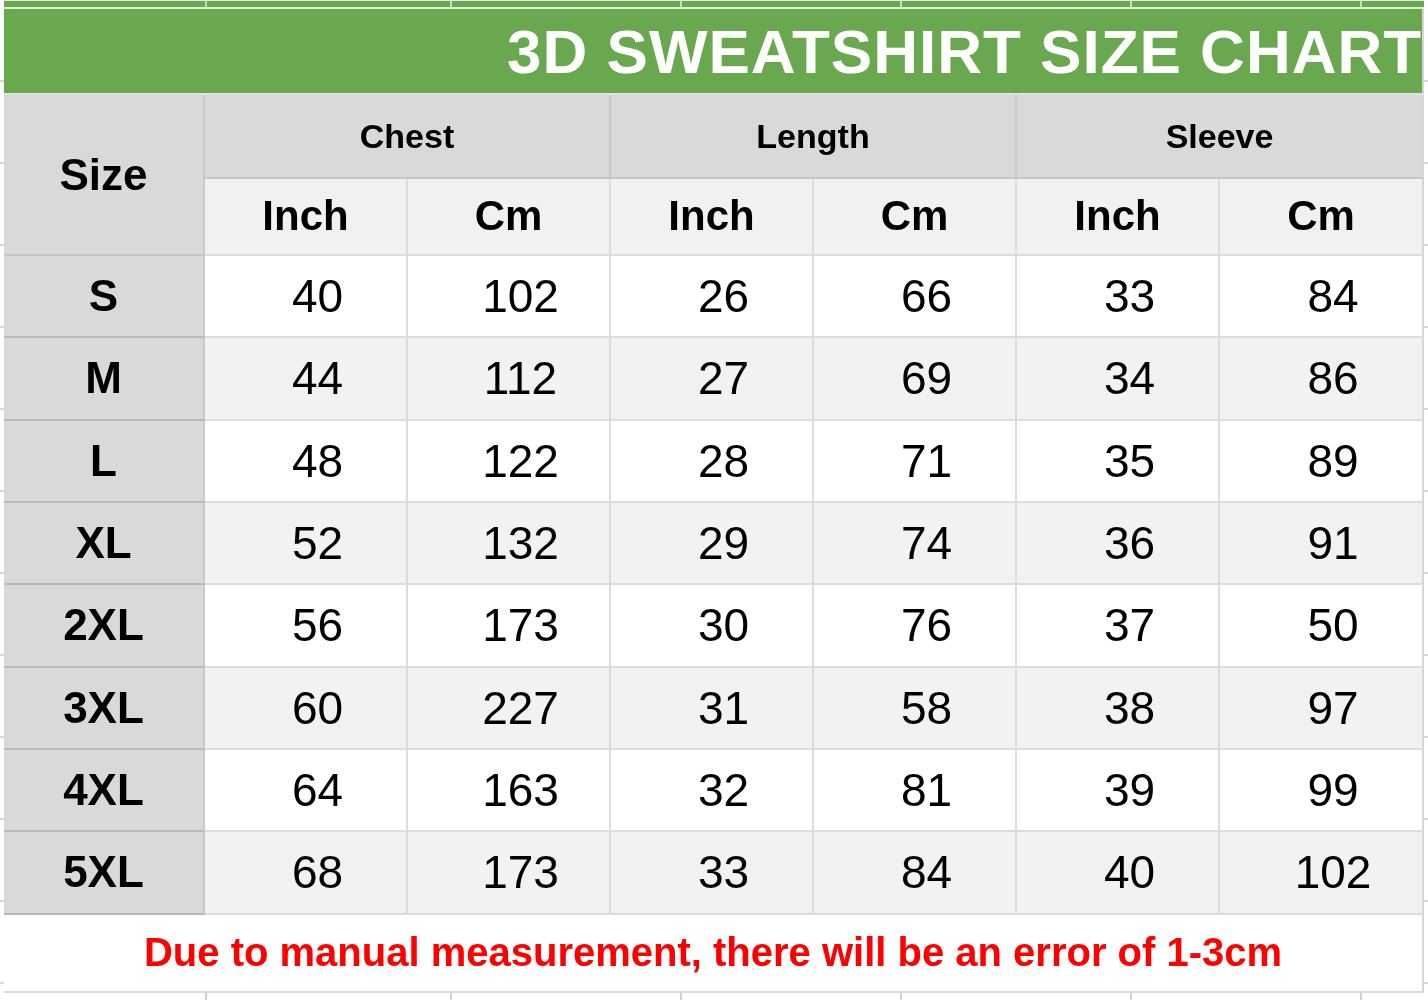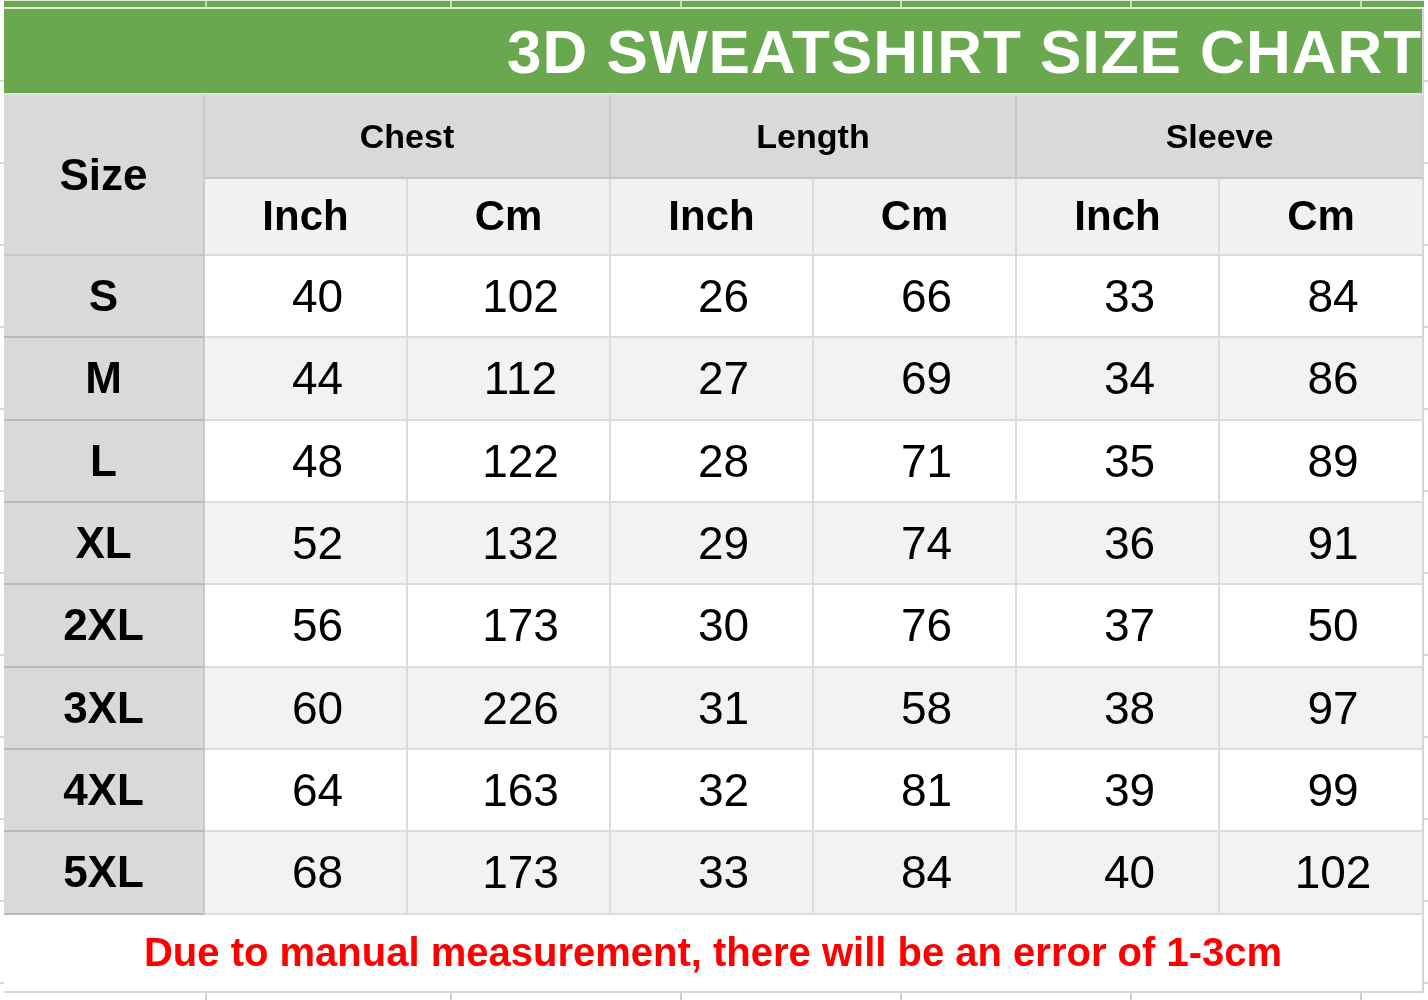--- a/index.html
+++ b/index.html
@@ -141,21 +141,21 @@
       <td class="val">173</td>
       <td class="val">30</td>
       <td class="val">76</td>
       <td class="val">37</td>
       <td class="val">50</td>
     </tr>
 
     <tr class="row-data odd">
       <td class="size-cell">3XL</td>
       <td class="val">60</td>
-      <td class="val">226</td>
+      <td class="val">227</td>
       <td class="val">31</td>
       <td class="val">58</td>
       <td class="val">38</td>
       <td class="val">97</td>
     </tr>
 
     <tr class="row-data">
       <td class="size-cell">4XL</td>
       <td class="val">64</td>
       <td class="val">163</td>

